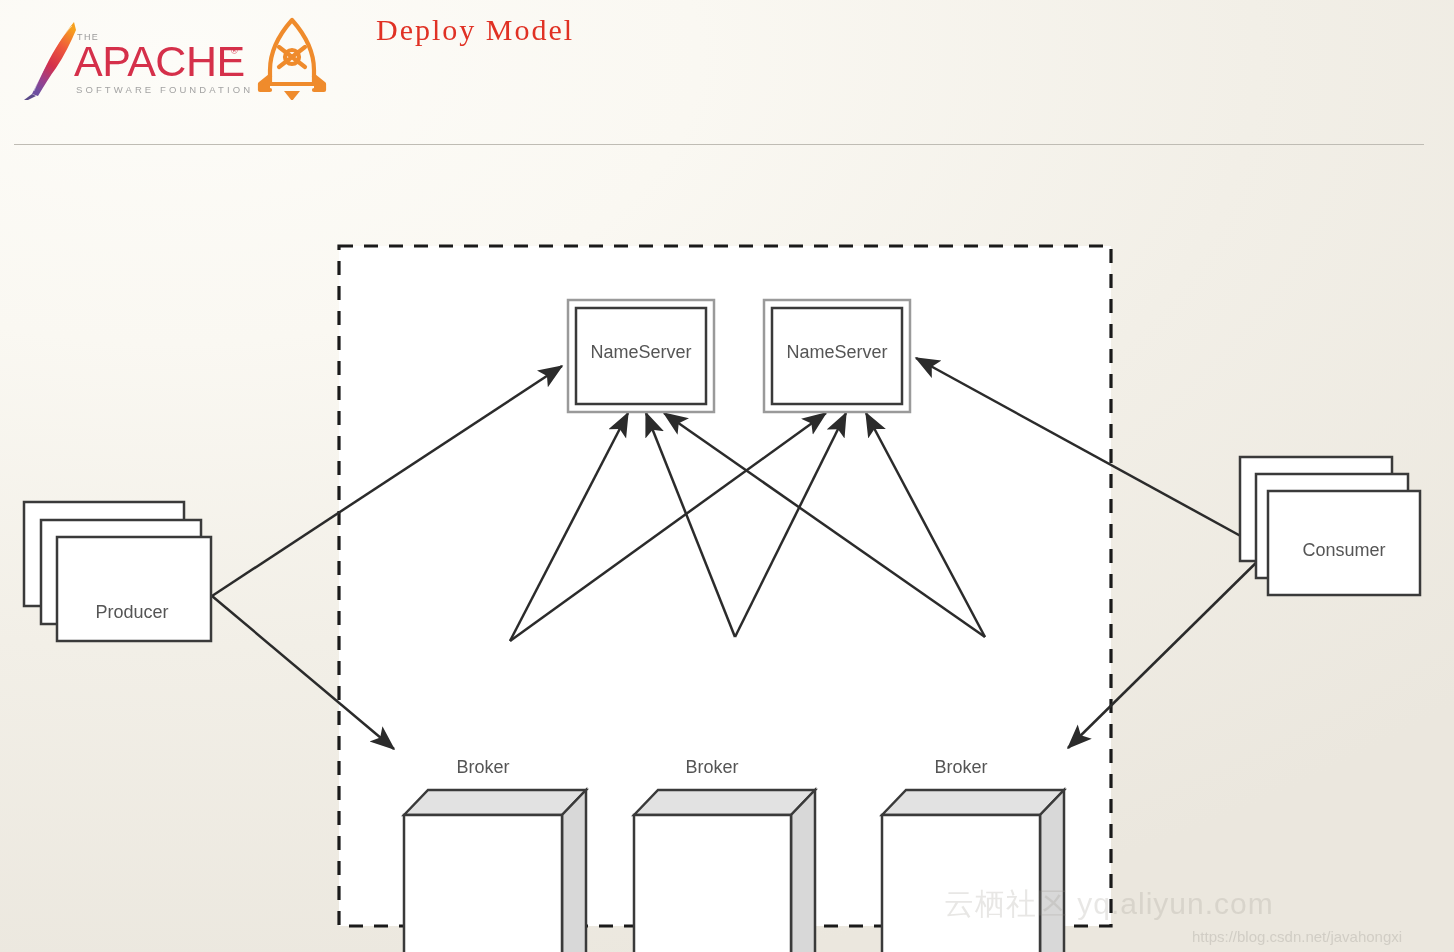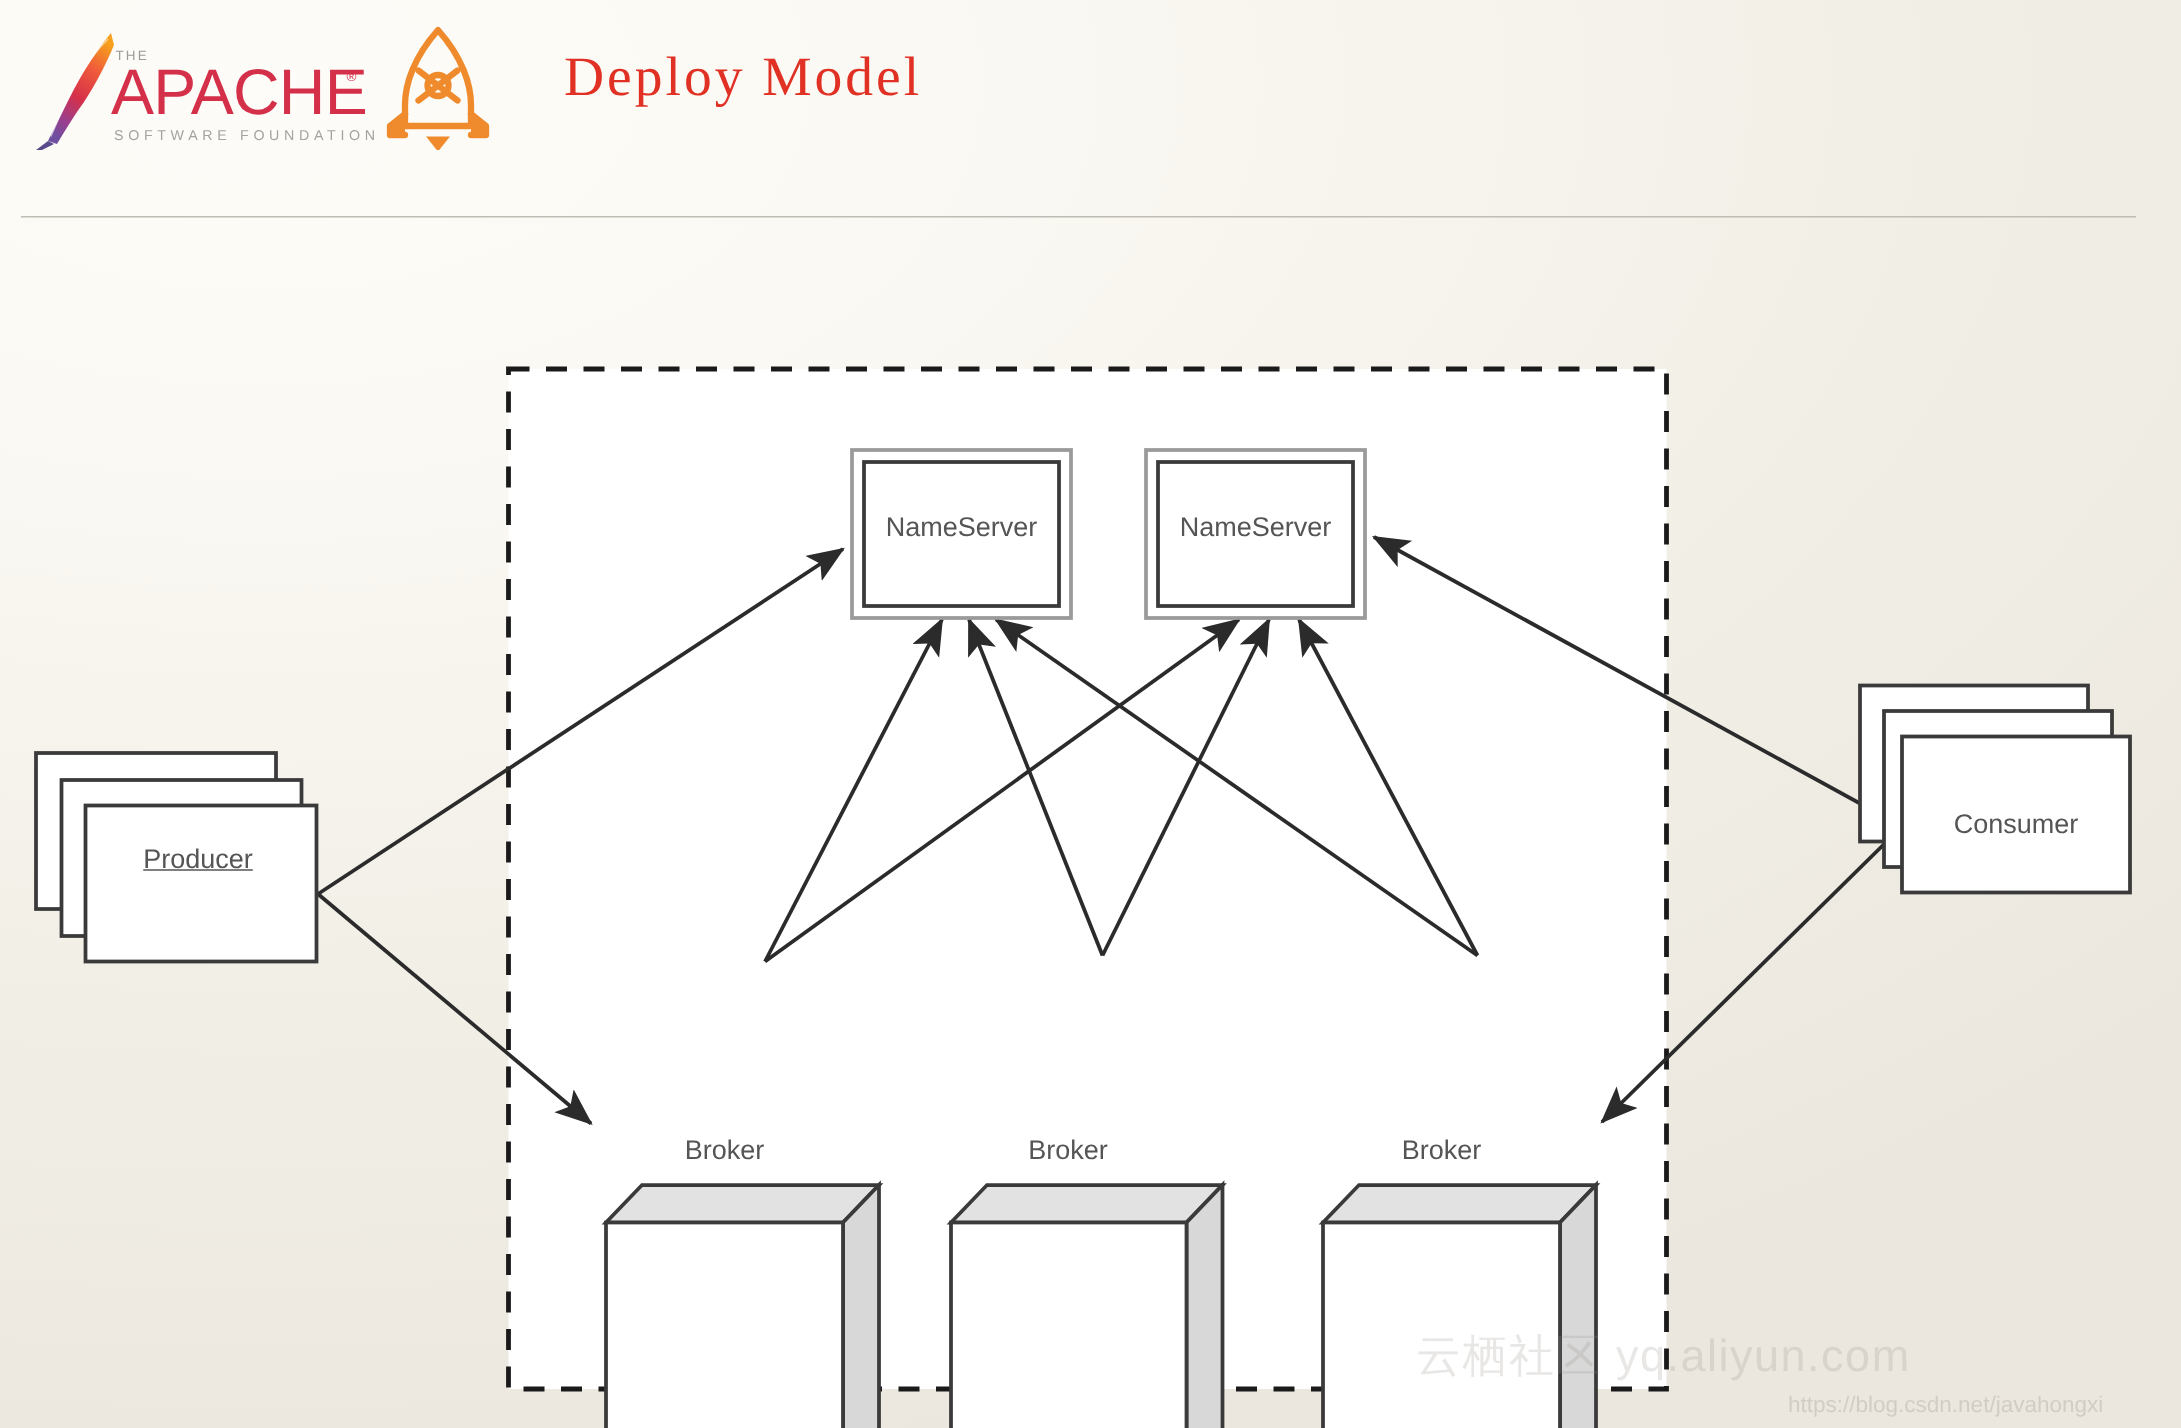--- a/index.html
+++ b/index.html
@@ -29,23 +29,23 @@
     left: 18px; top: 14px;
     width: 232px; height: 86px;
   }
   #rocket-logo {
     position: absolute;
     left: 250px; top: 14px;
     width: 84px; height: 86px;
   }
   #deck-title {
     position: absolute;
-    left: 376px; top: 30px;
+    left: 376px; top: 13px;
     font-family: "Liberation Serif", "DejaVu Serif", serif;
-    font-size: 37px;
+    font-size: 30px;
     letter-spacing: 2px;
     color: #e03124;
     white-space: nowrap;
   }
   #header-rule {
     position: absolute;
     left: 14px; top: 144px;
     width: 1410px; height: 1px;
     background: #bfbcb4;
   }
@@ -224,21 +224,21 @@
       </g>
     </svg>
 
     <div class="node-label" style="left:641px; top:207px;">NameServer</div>
     <div class="node-label" style="left:837px; top:207px;">NameServer</div>
 
     <div class="node-label" style="left:483px; top:622px;">Broker</div>
     <div class="node-label" style="left:712px; top:622px;">Broker</div>
     <div class="node-label" style="left:961px; top:622px;">Broker</div>
 
-    <div class="node-label" style="left:132px; top:428px;text-decoration:underline;">Producer</div>
+    <div class="node-label" style="left:132px; top:467px;">Producer</div>
     <div class="node-label" style="left:1344px; top:405px;">Consumer</div>
   </div>
 
   <div id="watermark">
     <div id="wm-main">云栖社区 yq.aliyun.com</div>
     <div id="wm-sub">https://blog.csdn.net/javahongxi</div>
   </div>
 
 </div>
 

